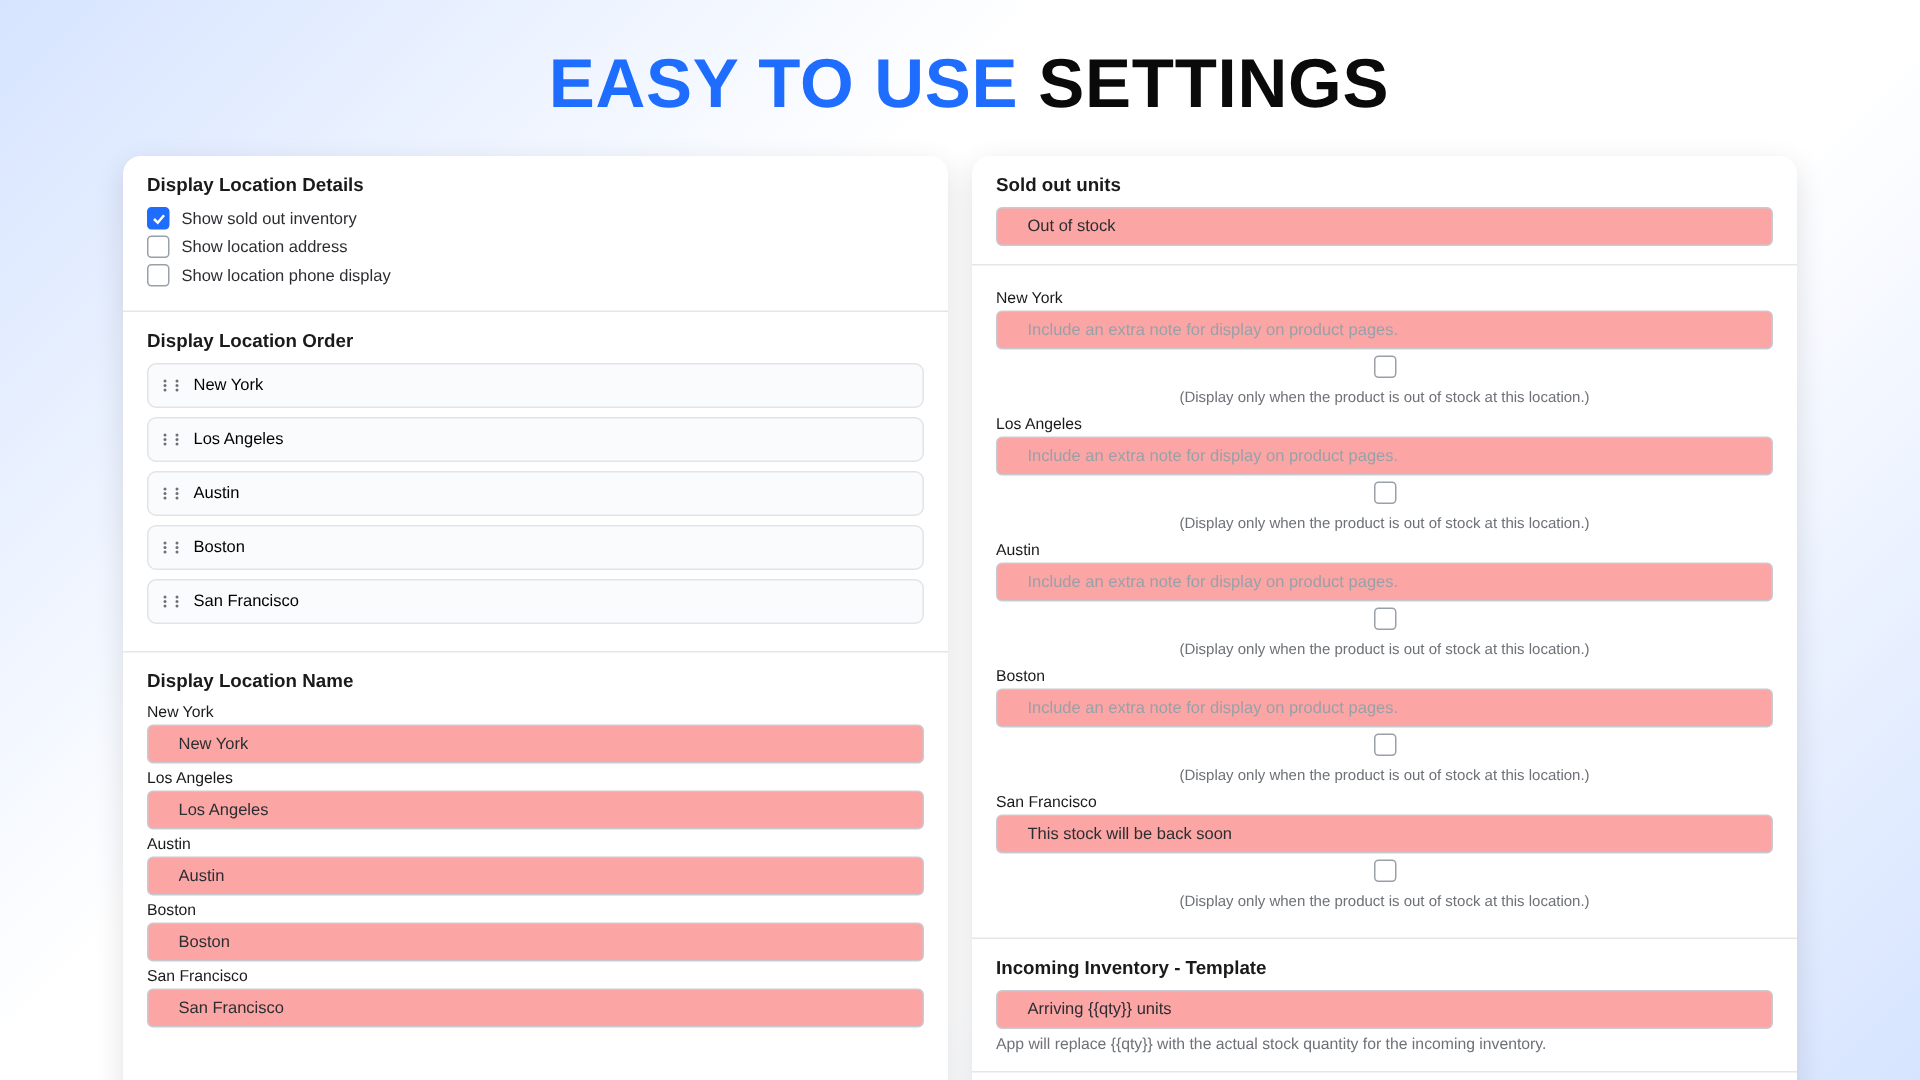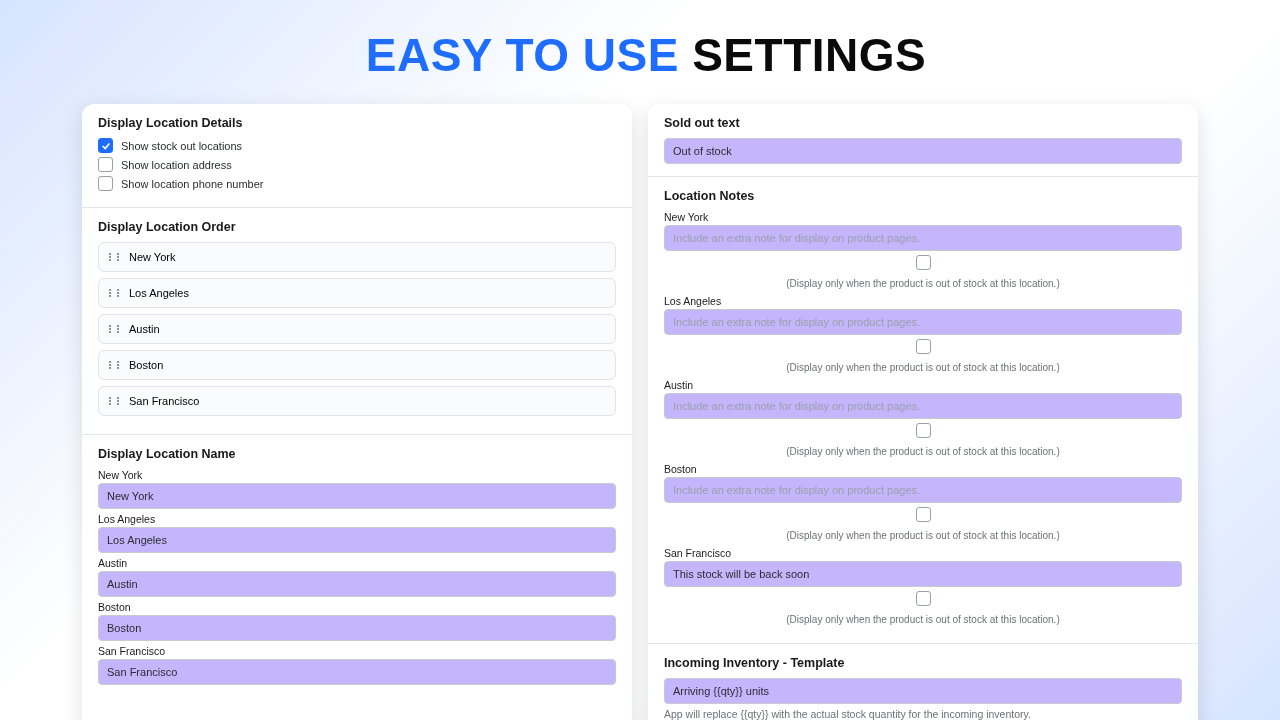--- a/index.html
+++ b/index.html
@@ -96,25 +96,25 @@
   }
   .small-label {
     font-size: 10.5px;
     color: #1a1a1a;
     margin: 4px 0 2px 0;
     display: block;
   }
   .txt {
     width: 100%;
     font-size: 11px;
-    padding: 6px 8px;
+    padding: 6px 20px;
     border: 1px solid #c7cbd1;
     border-radius: 4px;
     color: #2b2d31;
-    background: #c4b5fd;
+    background: #fca5a5;
   }
   .txt::placeholder { color: #9aa0a8; }
   .inline-check {
     display: flex;
     align-items: center;
     gap: 8px;
     margin: 4px 0 6px 0;
     flex-direction: column;
   }
   .hint {
@@ -153,33 +153,33 @@
 
     <div class="section">
       <div class="section-title">Display Location Details</div>
 
       <div class="checkbox-row">
         <span class="cb checked">
           <svg width="10" height="10" viewBox="0 0 12 12">
               <path d="M2 6 L5 9 L10 3" stroke="#fff" stroke-width="2" fill="none"></path>
             </svg>
         </span>
-        <span class="cb-label">Show stock out locations</span>
+        <span class="cb-label">Show sold out inventory</span>
       </div>
       <div class="checkbox-row">
         <span class="cb">
           
         </span>
         <span class="cb-label">Show location address</span>
       </div>
       <div class="checkbox-row">
         <span class="cb">
           
         </span>
-        <span class="cb-label">Show location phone number</span>
+        <span class="cb-label">Show location phone display</span>
       </div>
     </div>
 
     <div class="section">
       <div class="section-title">Display Location Order</div>
       <div id="order-list">
           <div class="order-item">
             <span class="drag-handle">
               <span>
                 <b></b>
@@ -270,26 +270,25 @@
     <div class="section" style="border-bottom:none; padding-bottom:16px;">
       <div class="section-title">Display Location Name</div>
       <div id="name-list"><div class="small-label">New York</div><input class="txt" value="New York" style=""><div class="small-label">Los Angeles</div><input class="txt" value="Los Angeles" style=""><div class="small-label">Austin</div><input class="txt" value="Austin" style=""><div class="small-label">Boston</div><input class="txt" value="Boston" style=""><div class="small-label">San Francisco</div><input class="txt" value="San Francisco" style=""></div>
     </div>
 
   </div>
 
   <div class="card">
 
     <div class="section">
-      <div class="section-title">Sold out text</div>
+      <div class="section-title">Sold out units</div>
       <input class="txt" value="Out of stock" style="">
     </div>
 
     <div class="section location-notes">
-      <div class="section-title">Location Notes</div>
       <div id="notes-list"><div class="small-label">New York</div><input class="txt" placeholder="Include an extra note for display on product pages." style=""><div class="inline-check">
             <span class="cb"></span>
             <span class="hint">(Display only when the product is out of stock at this location.)</span>
           </div><div class="small-label">Los Angeles</div><input class="txt" placeholder="Include an extra note for display on product pages." style=""><div class="inline-check">
             <span class="cb"></span>
             <span class="hint">(Display only when the product is out of stock at this location.)</span>
           </div><div class="small-label">Austin</div><input class="txt" placeholder="Include an extra note for display on product pages." style=""><div class="inline-check">
             <span class="cb"></span>
             <span class="hint">(Display only when the product is out of stock at this location.)</span>
           </div><div class="small-label">Boston</div><input class="txt" placeholder="Include an extra note for display on product pages." style=""><div class="inline-check">

